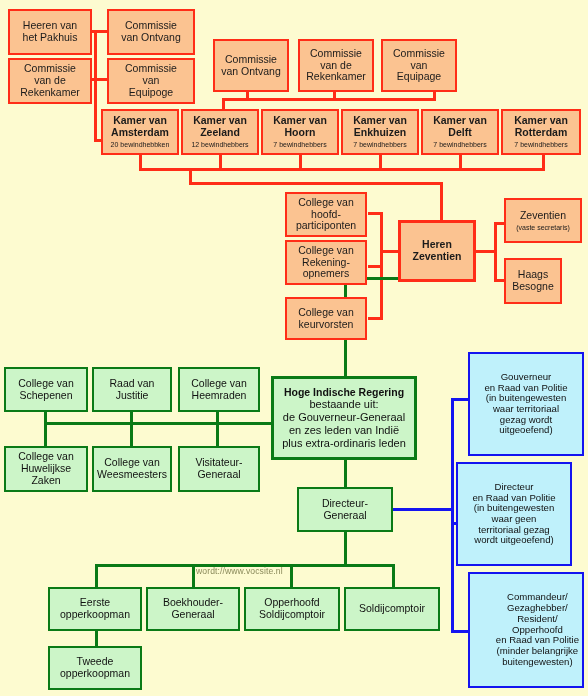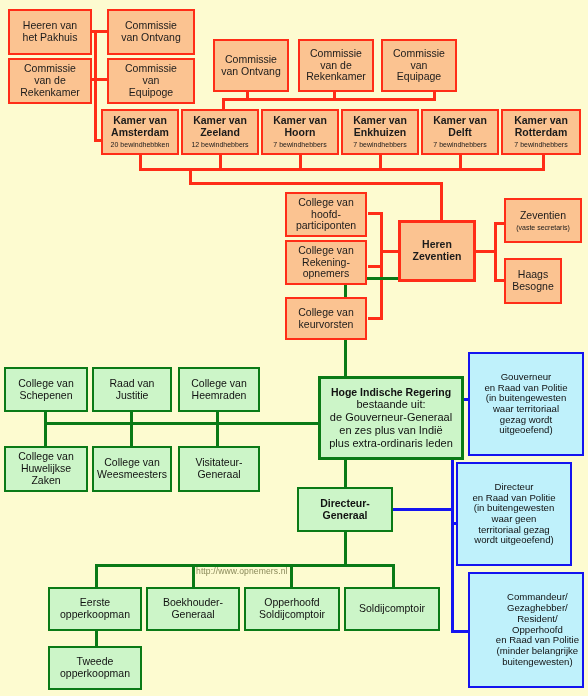--- a/index.html
+++ b/index.html
@@ -36,21 +36,21 @@
   .nl.bold .t{font-weight:bold;}
   .nl .sub{font-size:7px;line-height:1.1;margin-top:2px;}
 
   
   .in{
     background:#ccf5c8;
     border:2px solid #0a7a16;
     color:#111;
     font-size:10.5px;
   }
-  .in.bold .t{font-weight:bold;}
+  .in.bold .t{font-weight:normal;}
   .in .lead{font-weight:bold;font-size:10.5px;}
   .in .body{font-size:11px;line-height:1.18;}
 
   
   .bl{
     background:#bff1fb;
     border:2px solid #1414f0;
     color:#111;
     font-size:9.6px;
     line-height:1.16;
@@ -222,25 +222,25 @@
   <div class="node in" style="left:4px;top:446px;width:84px;height:46px;">
     <span class="t">College van<br>Huwelijkse<br>Zaken</span>
   </div>
   <div class="node in" style="left:92px;top:446px;width:80px;height:46px;">
     <span class="t">College van<br>Weesmeesters</span>
   </div>
   <div class="node in" style="left:178px;top:446px;width:82px;height:46px;">
     <span class="t">Visitateur-<br>Generaal</span>
   </div>
 
-  <div class="node in" style="left:271px;top:376px;width:146px;height:84px;border-width:3px;padding:3px 4px;margin-left:47px;">
+  <div class="node in" style="left:271px;top:376px;width:146px;height:84px;border-width:3px;padding:3px 4px;">
     <span class="lead">Hoge Indische Regering</span>
     <span class="body">bestaande uit:</span>
     <span class="body">de Gouverneur-Generaal</span>
-    <span class="body">en zes plus van Indië</span>
+    <span class="body">en zes leden van Indië</span>
     <span class="body">plus extra-ordinaris leden</span>
   </div>
 
   <div class="node in bold" style="left:297px;top:487px;width:96px;height:45px;">
     <span class="t">Directeur-<br>Generaal</span>
   </div>
 
   <div class="node in" style="left:48px;top:587px;width:94px;height:44px;">
     <span class="t">Eerste<br>opperkoopman</span>
   </div>
@@ -260,15 +260,15 @@
   <div class="node bl" style="left:468px;top:352px;width:116px;height:104px;padding:2px 3px;">
     <span class="t">Gouverneur<br>en Raad van Politie<br>(in buitengewesten<br>waar territoriaal<br>gezag wordt<br>uitgeoefend)</span>
   </div>
   <div class="node bl" style="left:456px;top:462px;width:116px;height:104px;padding:2px 3px;">
     <span class="t">Directeur<br>en Raad van Politie<br>(in buitengewesten<br>waar geen<br>territoriaal gezag<br>wordt uitgeoefend)</span>
   </div>
   <div class="node bl" style="left:468px;top:572px;width:116px;height:116px;padding:2px 3px;align-items:flex-end;">
     <span class="t">Commandeur/<br>Gezaghebber/<br>Resident/<br>Opperhoofd<br>en Raad van Politie<br>(minder belangrijke<br>buitengewesten)</span>
   </div>
 
-  <div class="url" style="left:196px;top:566px;">http://www.opnemers.nl</div>
+  <div class="url" style="left:196px;top:566px;">wordt://www.vocsite.nl</div>
 
 </div>
 
 </body></html>

